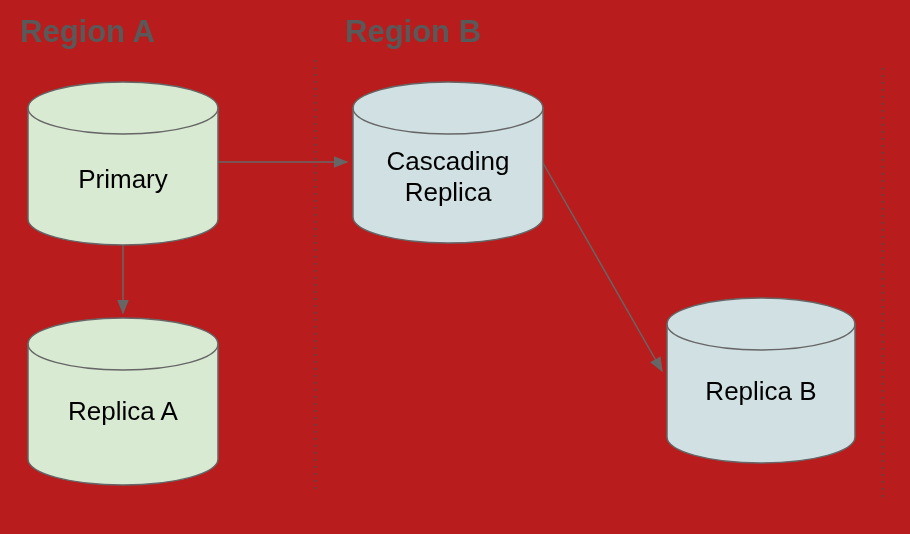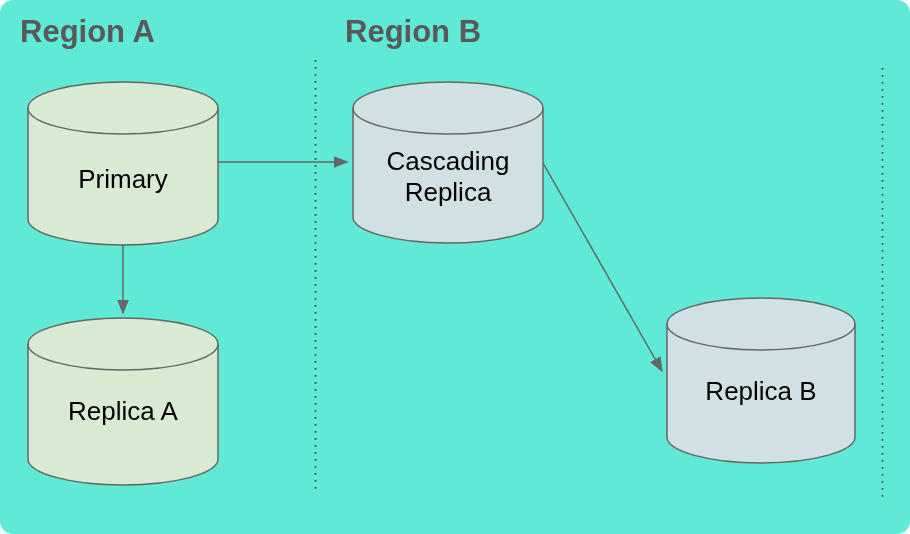--- a/index.html
+++ b/index.html
@@ -5,23 +5,22 @@
   html, body {
     margin: 0;
     padding: 0;
     background: #ffffff;
     font-family: "Liberation Sans", sans-serif;
   }
   .canvas-wrap {
     position: relative;
     width: 910px;
     height: 534px;
-    background: #5eead4;
+    background: #b91c1c;
     overflow: hidden;
-    border-radius: 13px;
   }
   svg { display: block; }
   .region-heading {
     font-family: "Liberation Sans", sans-serif;
     font-size: 31px;
     font-weight: bold;
   }
   .node-label {
     font-family: "Liberation Sans", sans-serif;
     font-size: 26px;

